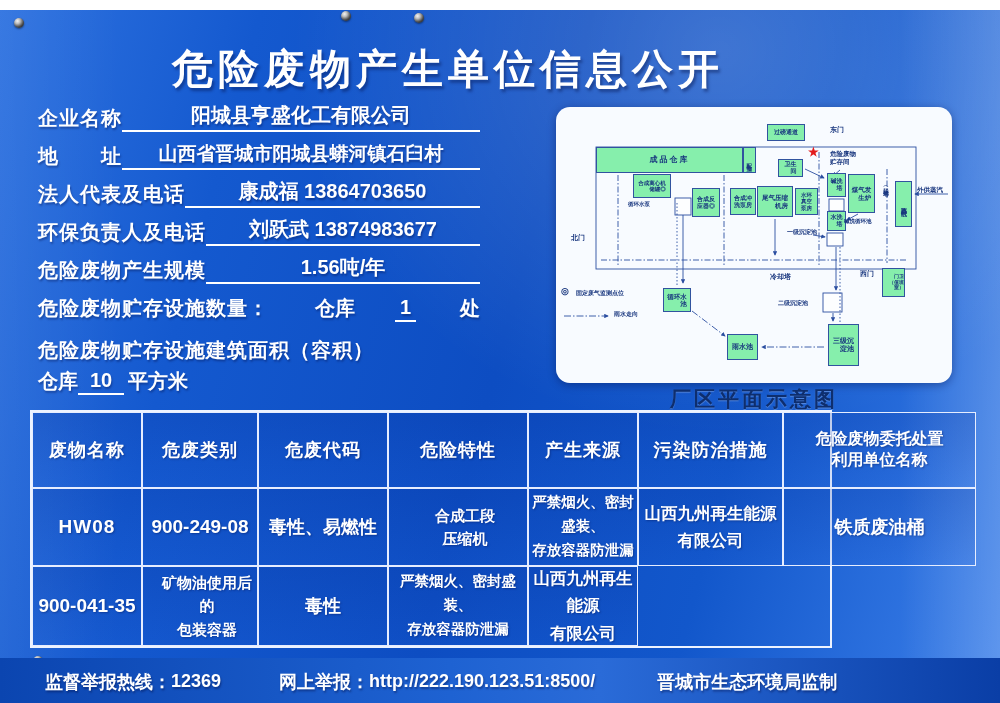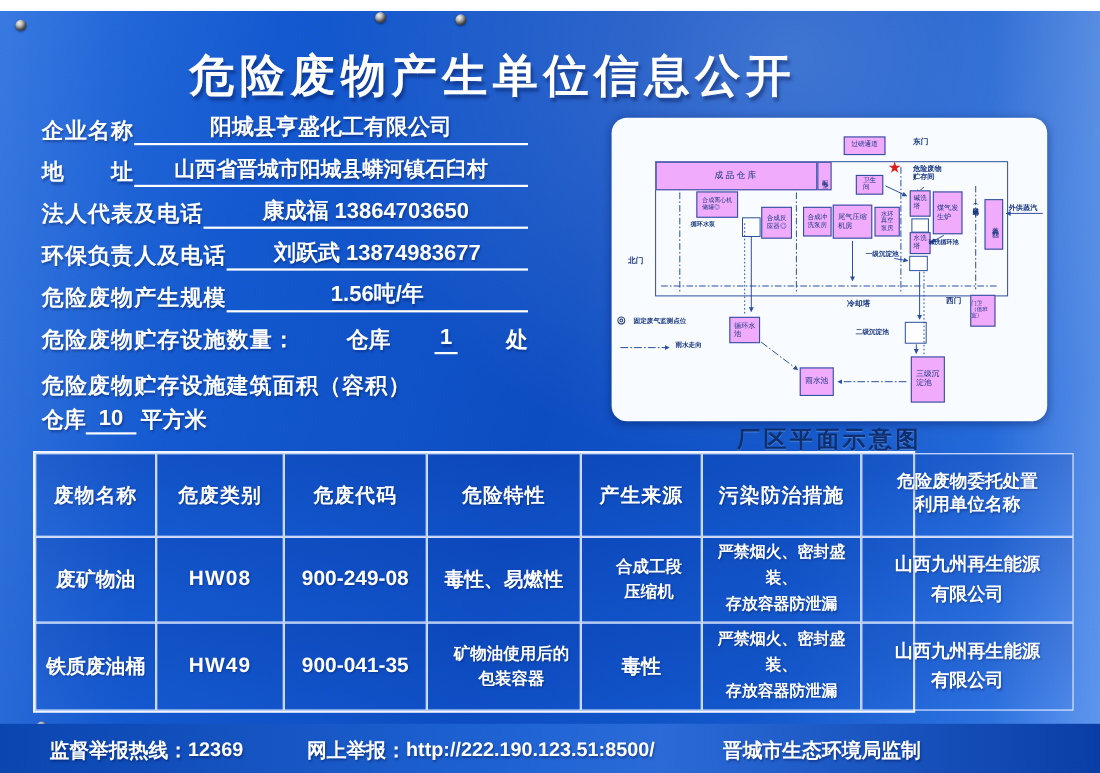--- a/index.html
+++ b/index.html
@@ -25,23 +25,23 @@
     color:#fff; font-weight:bold; font-size:20px; height:32px;
     text-shadow: 1px 2px 2px rgba(0,10,60,.35); }
   .flabel { letter-spacing:1px; white-space:nowrap; }
   .fline  { flex:1; text-align:center; border-bottom:2.5px solid #fff; padding-bottom:1px; white-space:nowrap; }
   .fplain { white-space:nowrap; }
   .ubox { display:inline-block; text-align:center; border-bottom:2.5px solid #fff; padding-bottom:1px; }
 
   .panel { position:absolute; left:556px; top:97px; width:396px; height:276px;
     background:#f8fbff; border-radius:14px; box-shadow: 0 2px 8px rgba(0,15,70,.40); }
   .panel svg { position:absolute; inset:0; }
-  .dbox { position:absolute; border:1px solid #31539f; background:#f0abfc; color:#17357e;
-    font-weight:normal; display:flex; align-items:center; justify-content:center;
-    text-align:left; line-height:1.15; white-space:pre-line; font-size:6px; }
+  .dbox { position:absolute; border:1px solid #31539f; background:#86efac; color:#17357e;
+    font-weight:bold; display:flex; align-items:center; justify-content:center;
+    text-align:right; line-height:1.15; white-space:pre-line; font-size:6px; }
   .dlab { position:absolute; color:#17357e; font-weight:bold; white-space:pre-line;
     line-height:1.2; font-size:6px; }
   .vtext { writing-mode: vertical-rl; text-orientation: upright; letter-spacing:1px; }
   .star { color:#e21b1b; font-size:12px; }
 
   .caption { position:absolute; left:556px; top:375px; width:396px; text-align:center;
     color:#0e2e6e; font-size:21px; font-weight:bold; letter-spacing:3px;
     text-shadow: 0 1px 1px rgba(255,255,255,.25); }
 
   .wtable { position:absolute; left:30px; top:400px; width:802px;
@@ -202,33 +202,31 @@
     <div class="wtable">
       <div class="cell th">废物名称</div>
       <div class="cell th">危废类别</div>
       <div class="cell th">危废代码</div>
       <div class="cell th">危险特性</div>
       <div class="cell th">产生来源</div>
       <div class="cell th">污染防治措施</div>
       <div class="cell th last">危险废物委托处置
 利用单位名称</div>
 
-      <div class="cell td-name">废矿物油</div>
       <div class="cell td-cat">HW08</div>
       <div class="cell td-code">900-249-08</div>
       <div class="cell td-haz">毒性、易燃性</div>
       <div class="cell td-src">合成工段
 压缩机</div>
       <div class="cell td-mea">严禁烟火、密封盛装、
 存放容器防泄漏</div>
       <div class="cell td-com">山西九州再生能源
 有限公司</div>
 
       <div class="cell td-name">铁质废油桶</div>
-      <div class="cell td-cat">HW49</div>
       <div class="cell td-code">900-041-35</div>
       <div class="cell td-src">矿物油使用后的
 包装容器</div>
       <div class="cell td-haz">毒性</div>
       <div class="cell td-mea">严禁烟火、密封盛装、
 存放容器防泄漏</div>
       <div class="cell td-com">山西九州再生能源
 有限公司</div>
     </div>
 

